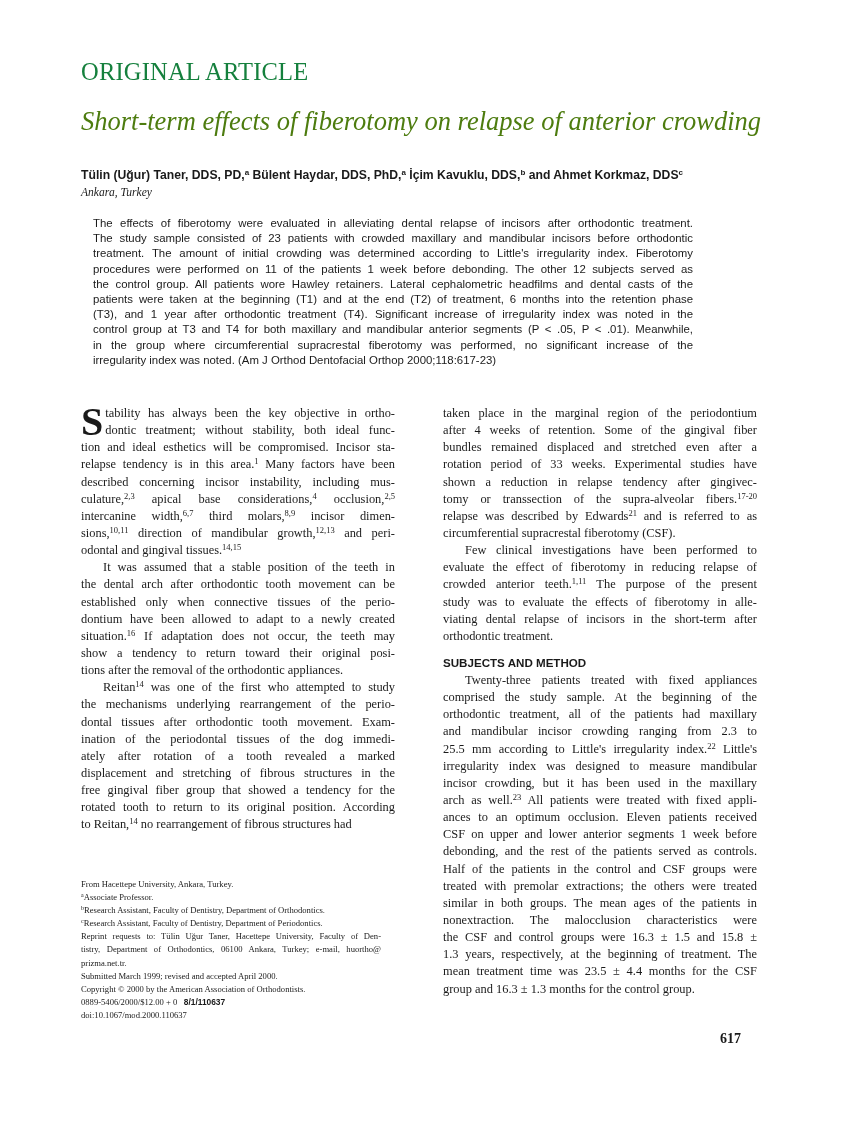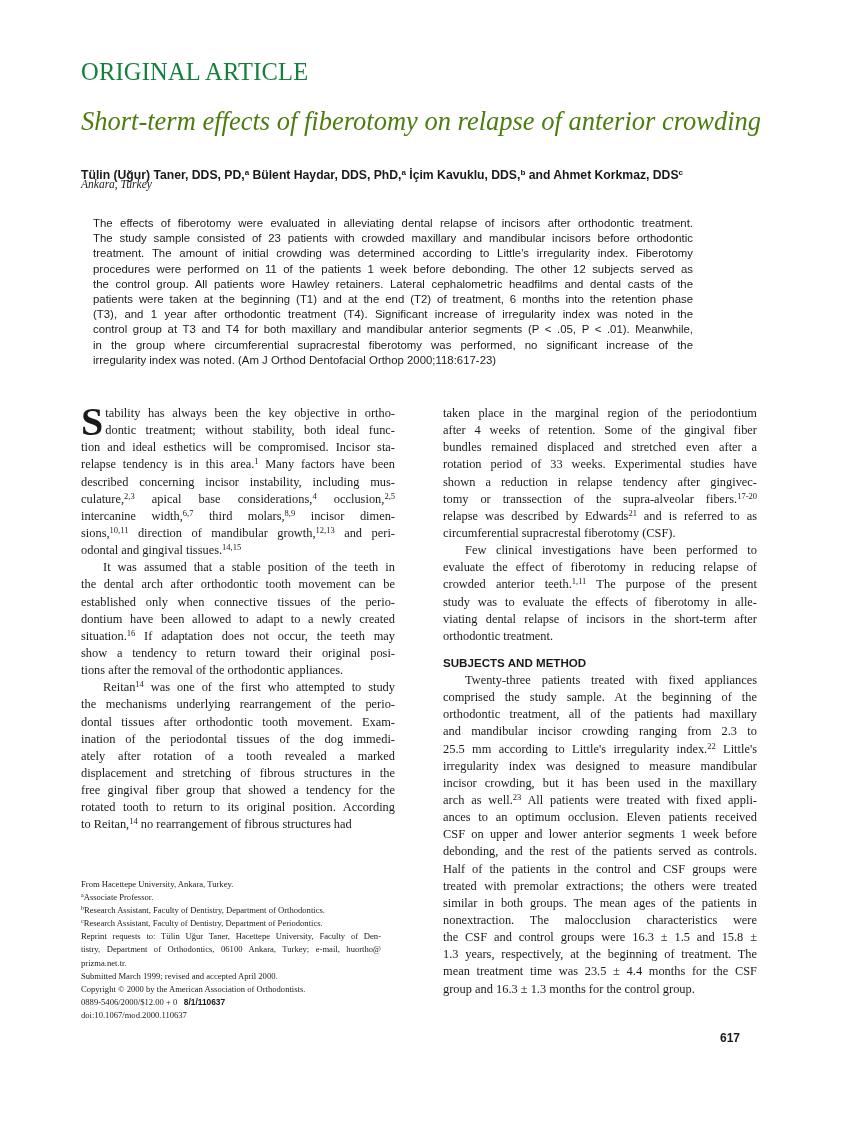--- a/index.html
+++ b/index.html
@@ -18,21 +18,21 @@
     font-family: "Liberation Serif", serif; font-style: italic;
     font-size: 26.5px; color: #4d7c0f; white-space: nowrap;
   }
   .authors {
     position: absolute; left: 81px; top: 168px;
     font-family: "Liberation Sans", sans-serif; font-weight: bold;
     font-size: 12.2px; white-space: nowrap;
   }
   .authors sup { font-size: 8px; font-weight: bold; vertical-align: 4px; line-height: 0; }
   .location {
-    position: absolute; left: 81px; top: 178px;
+    position: absolute; left: 81px; top: 186px;
     font-family: "Liberation Serif", serif; font-style: italic; font-size: 11.5px;
   }
   .abstract {
     position: absolute; left: 81px; top: 216px; width: 612px;
     font-family: "Liberation Sans", sans-serif; font-size: 11.4px;
     line-height: 15.2px; text-align: justify;
   }
   .abstract .line { display: block; text-align: justify; text-align-last: justify; white-space: nowrap; margin-left: 12px; }
   .abstract .line.last { text-align-last: left; }
   .col {
@@ -57,21 +57,21 @@
   .footnotes {
     position: absolute; left: 81px; top: 878px; width: 300px;
     font-family: "Liberation Serif", serif; font-size: 8.6px; line-height: 13.1px;
   }
   .footnotes .line { display: block; white-space: nowrap; }
   .footnotes .just { text-align: justify; text-align-last: justify; }
   .footnotes sup { font-size: 6px; vertical-align: 3px; line-height: 0; }
   .footnotes b { font-family: "Liberation Sans", sans-serif; font-size: 8.4px; }
   .page-number {
     position: absolute; left: 720px; top: 1031px;
-    font-family: Liberation Sans, sans-serif; font-weight: bold; font-size: 12px;
+    font-family: Liberation Serif, serif; font-weight: bold; font-size: 14px;
   }
 </style>
 </head>
 <body>
 
 <div class="section-label">ORIGINAL ARTICLE</div>
 <div class="title">Short-term effects of fiberotomy on relapse of anterior crowding</div>
 
 <div class="authors">
   <span>Tülin (Uğur) Taner, DDS, PD,</span><sup>a</sup><span> Bülent Haydar, DDS, PhD,</span><sup>a</sup><span> İçim Kavuklu, DDS,</span><sup>b</sup><span> and Ahmet Korkmaz, DDS</span><sup>c</sup>

